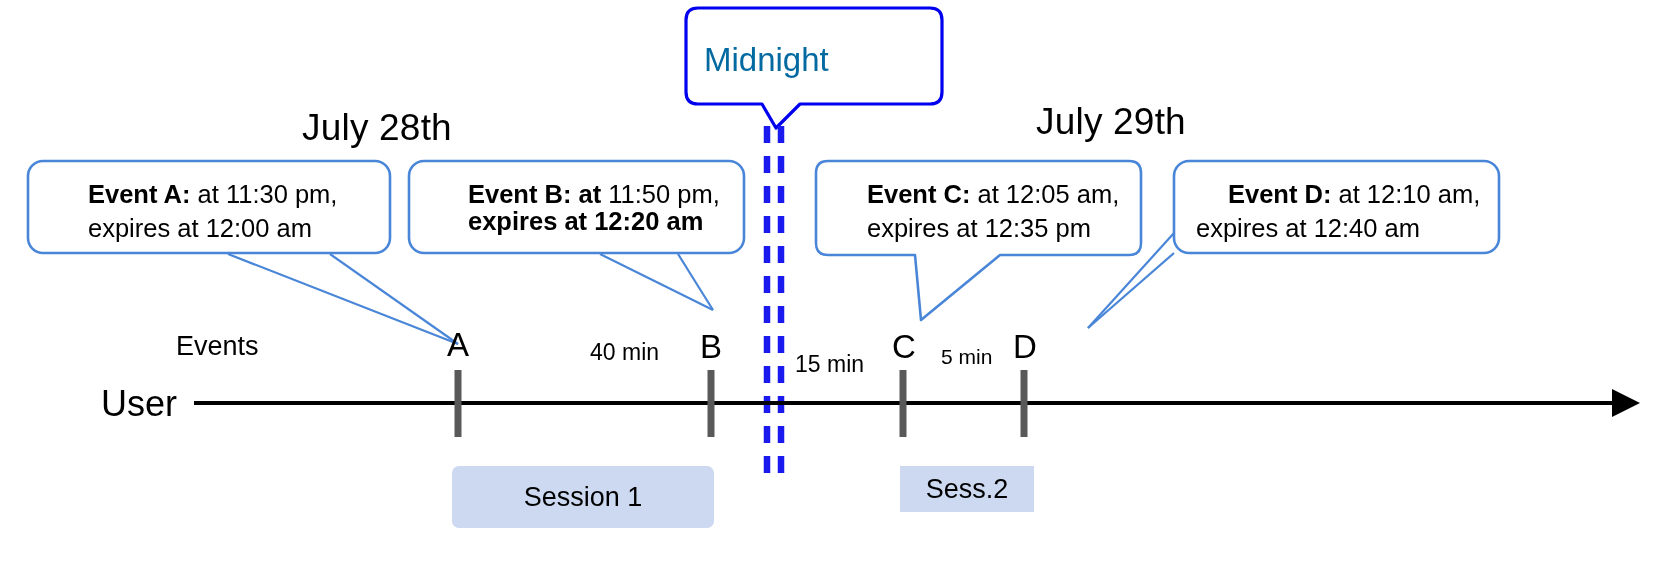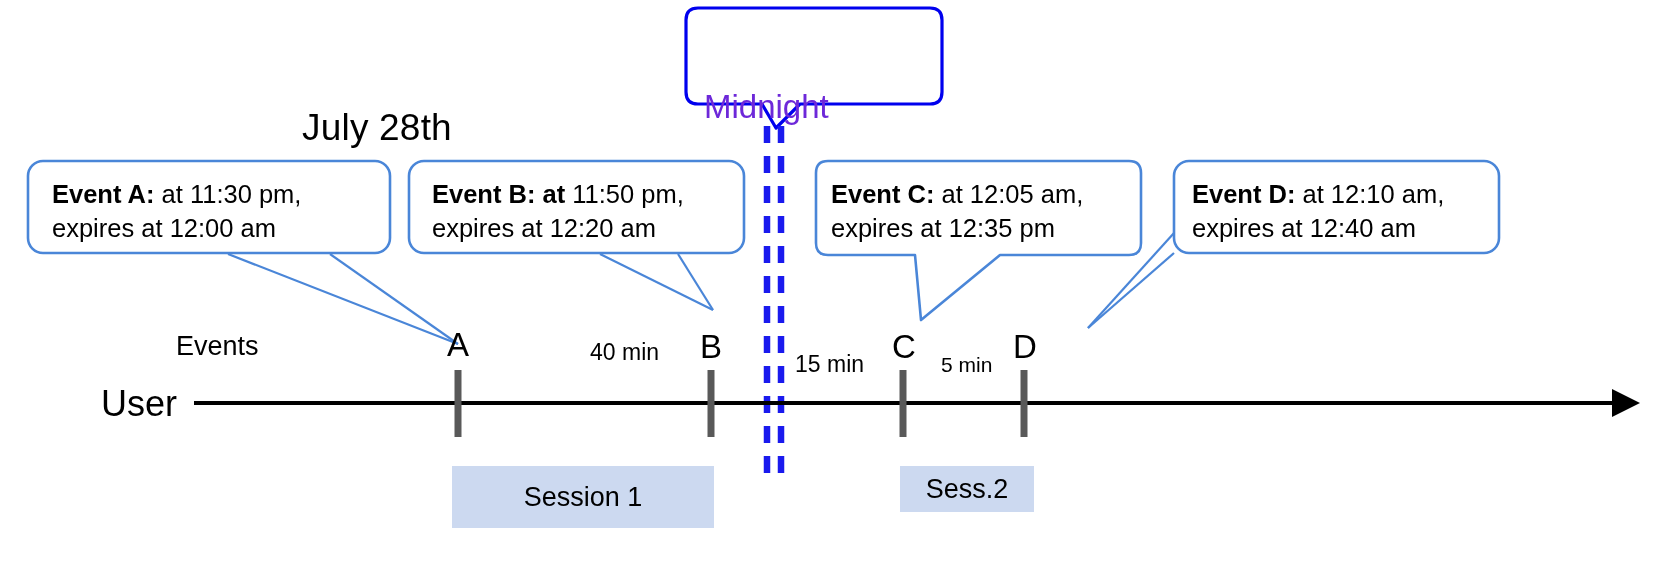--- a/index.html
+++ b/index.html
@@ -32,45 +32,44 @@
     font-size: 37px;
     letter-spacing: 0.2px;
   }
   
   .callout-text {
     position: absolute;
     font-size: 25.5px;
     color: #000000;
     line-height: 1.32;
     white-space: nowrap;
+    margin-left: 36px;
   }
   .callout-text b { font-weight: bold; }
   .midnight-text {
     position: absolute;
     font-size: 33px;
-    color: #6d28d9;
+    color: #0369a1;
     white-space: nowrap;
-    margin-top: 47px;
   }
   
   .axis-name {
     font-size: 36px;
   }
   .row-name {
     font-size: 27px;
   }
   .marker-letter {
     font-size: 33px;
   }
   .interval {
     font-size: 23px;
   }
   .interval.small {
     font-size: 21px;
-    margin-top: 8px;
   }
   .session-box {
     position: absolute;
     background: #ccd9f0;
     display: flex;
     align-items: center;
     justify-content: center;
     color: #000000;
     font-size: 27px;
   }
@@ -142,53 +141,54 @@
       <line x1="711" y1="370" x2="711" y2="437" stroke="#595959" stroke-width="7"></line>
       <line x1="903" y1="370" x2="903" y2="437" stroke="#595959" stroke-width="7"></line>
       <line x1="1024" y1="370" x2="1024" y2="437" stroke="#595959" stroke-width="7"></line>
     </g>
 
   </svg>
 
   <div class="midnight-text" style="left:704px; top:41px;">Midnight</div>
 
   <div class="lbl date-head" style="left:302px; top:106px;">July 28th</div>
+  <div class="lbl date-head" style="left:1036px; top:100px;">July 29th</div>
 
   <div class="callout-text" style="left:52px; top:178px;">
     <b>Event A:</b><span> at 11:30 pm,</span>
   </div>
   <div class="callout-text" style="left:52px; top:212px;">expires at 12:00 am</div>
 
   <div class="callout-text" style="left:432px; top:178px;">
     <b>Event B: at</b><span> 11:50 pm,</span>
   </div>
-  <div class="callout-text" style="left:432px; top:212px;">expires at 12:20 am</div>
+  <div class="callout-text" style="left:432px; top:205px;font-weight:bold;">expires at 12:20 am</div>
 
   <div class="callout-text" style="left:831px; top:178px;">
     <b>Event C:</b><span> at 12:05 am,</span>
   </div>
   <div class="callout-text" style="left:831px; top:212px;">expires at 12:35 pm</div>
 
   <div class="callout-text" style="left:1192px; top:178px;">
     <b>Event D:</b><span>  at 12:10 am,</span>
   </div>
-  <div class="callout-text" style="left:1192px; top:212px;">expires at 12:40 am</div>
+  <div class="callout-text" style="left:1160px; top:212px;">expires at 12:40 am</div>
 
   <div class="lbl row-name" style="left:176px; top:331px;">Events</div>
   <div class="lbl axis-name" style="left:101px; top:383px;">User</div>
 
   <div class="lbl marker-letter" style="left:447px; top:326px;">A</div>
   <div class="lbl marker-letter" style="left:700px; top:328px;">B</div>
   <div class="lbl marker-letter" style="left:892px; top:328px;">C</div>
   <div class="lbl marker-letter" style="left:1013px; top:328px;">D</div>
 
   <div class="lbl interval" style="left:590px; top:339px;">40 min</div>
   <div class="lbl interval" style="left:795px; top:351px;">15 min</div>
   <div class="lbl interval small" style="left:941px; top:345px;">5 min</div>
 
-  <div class="session-box" style="left:452px; top:466px; width:262px; height:62px;">
+  <div class="session-box" style="left:452px; top:466px; width:262px; height:62px;border-radius:7px;">
     <span>Session 1</span>
   </div>
   <div class="session-box" style="left:900px; top:466px; width:134px; height:46px;">
     <span>Sess.2</span>
   </div>
 
 </div>
 
 </body></html>

